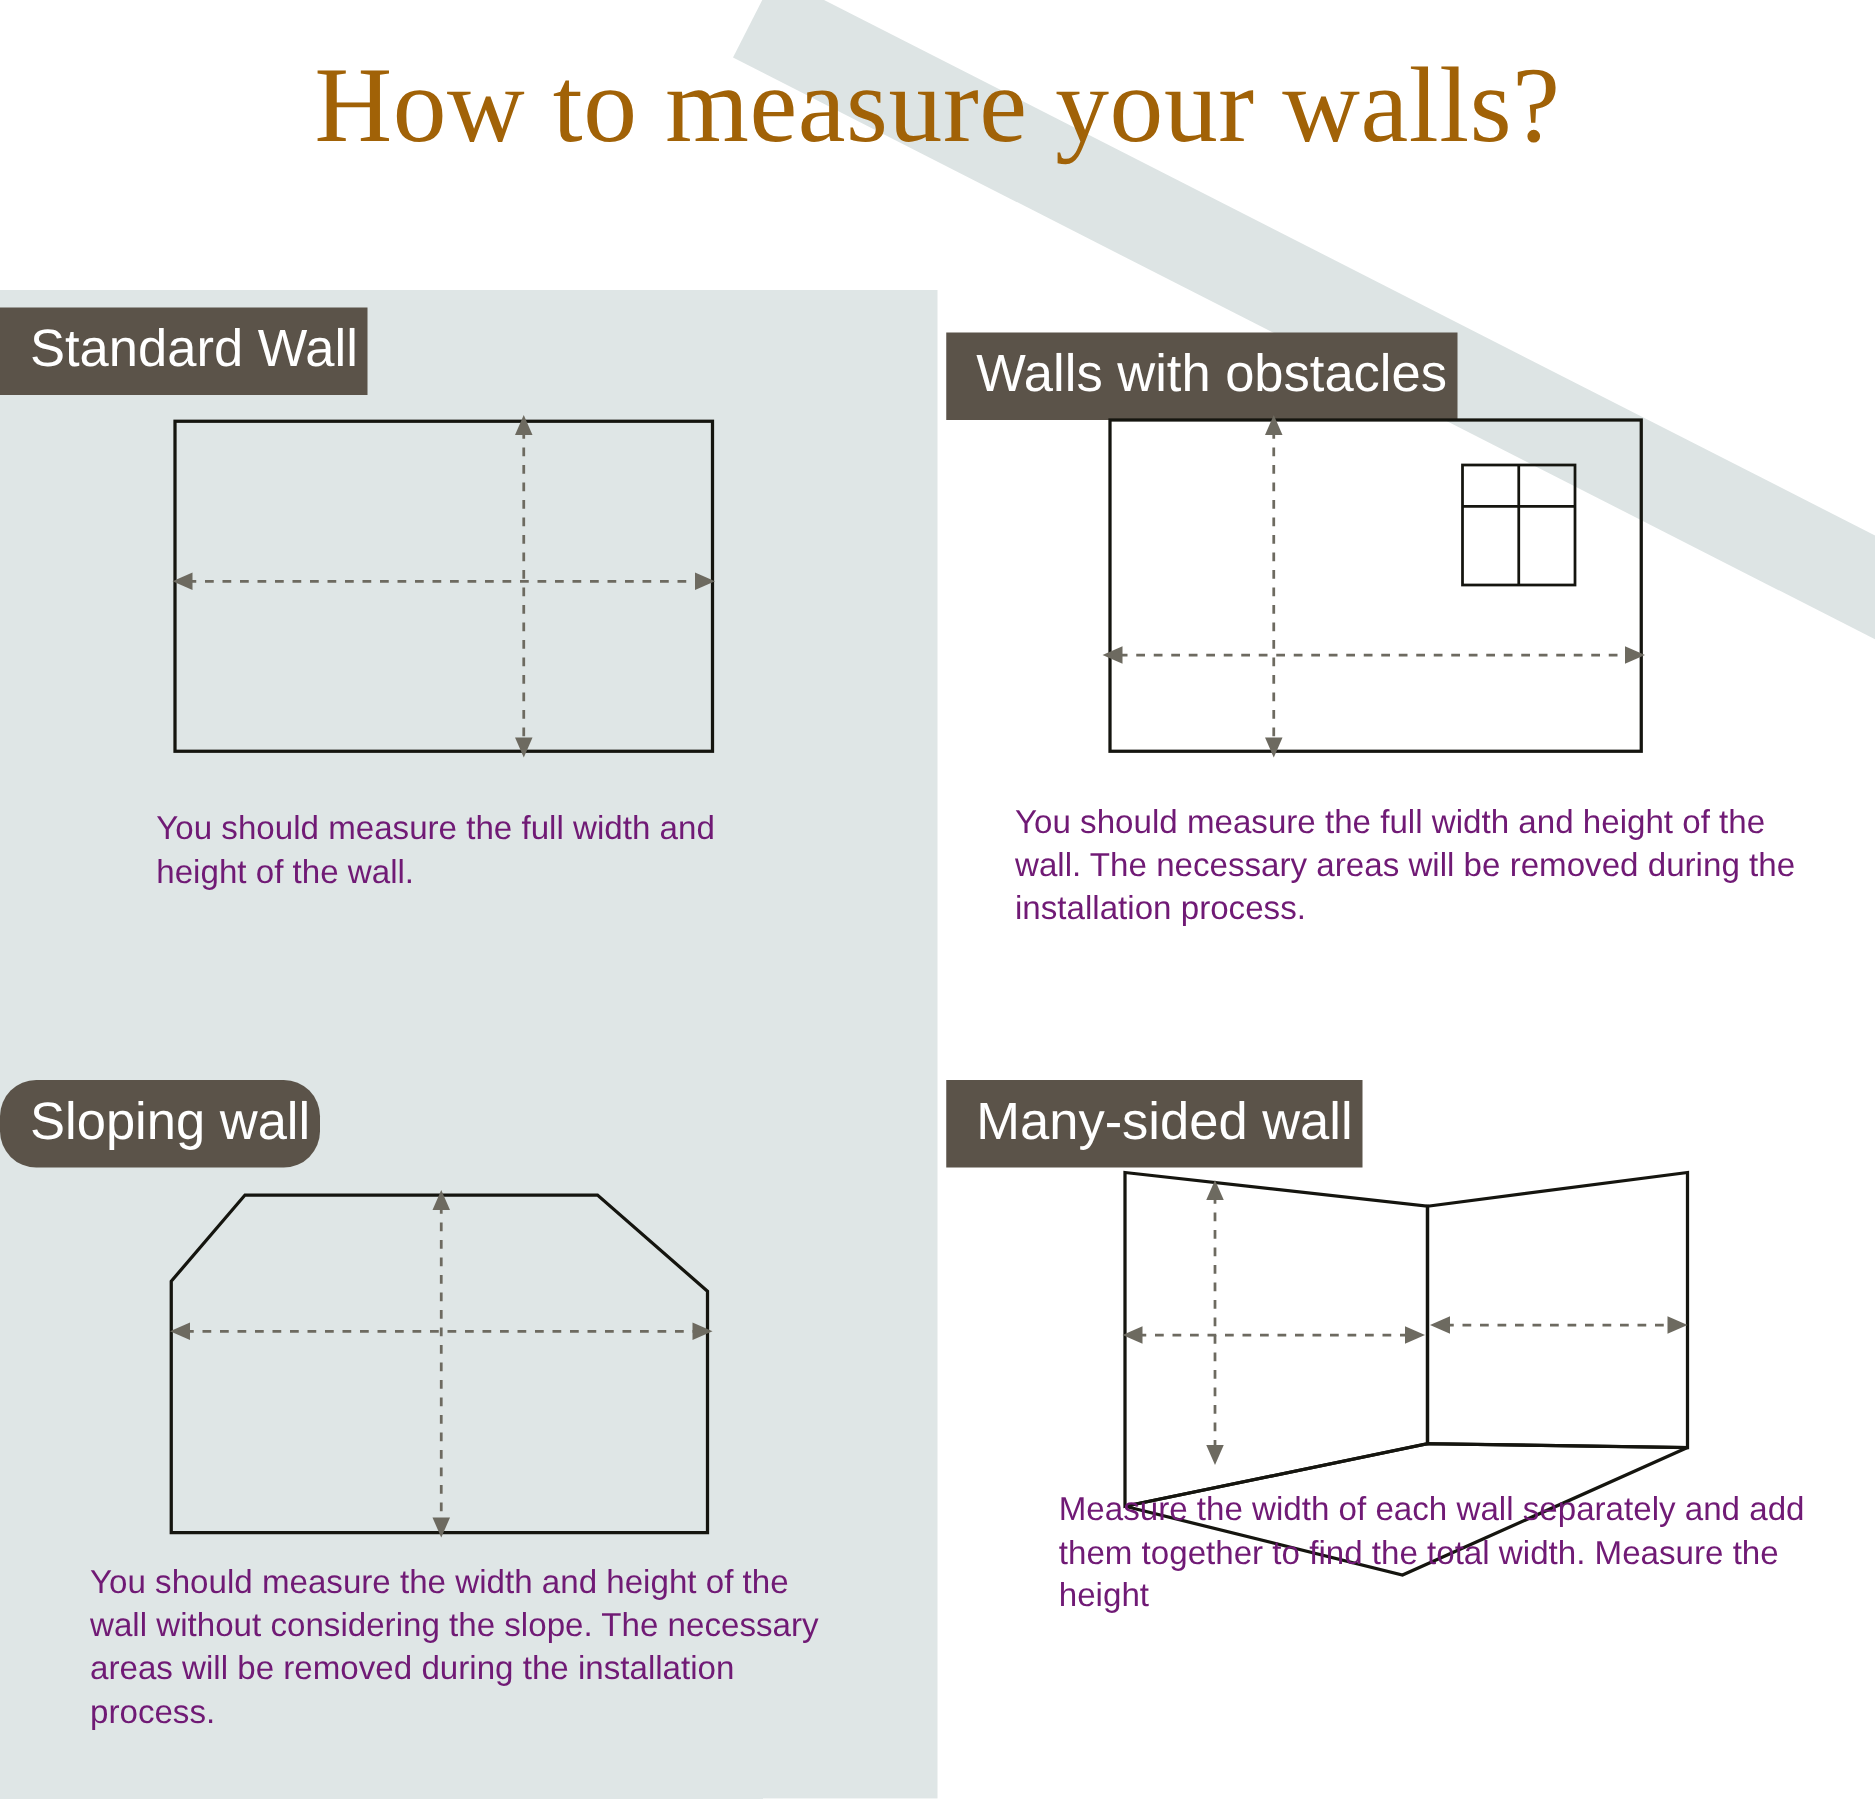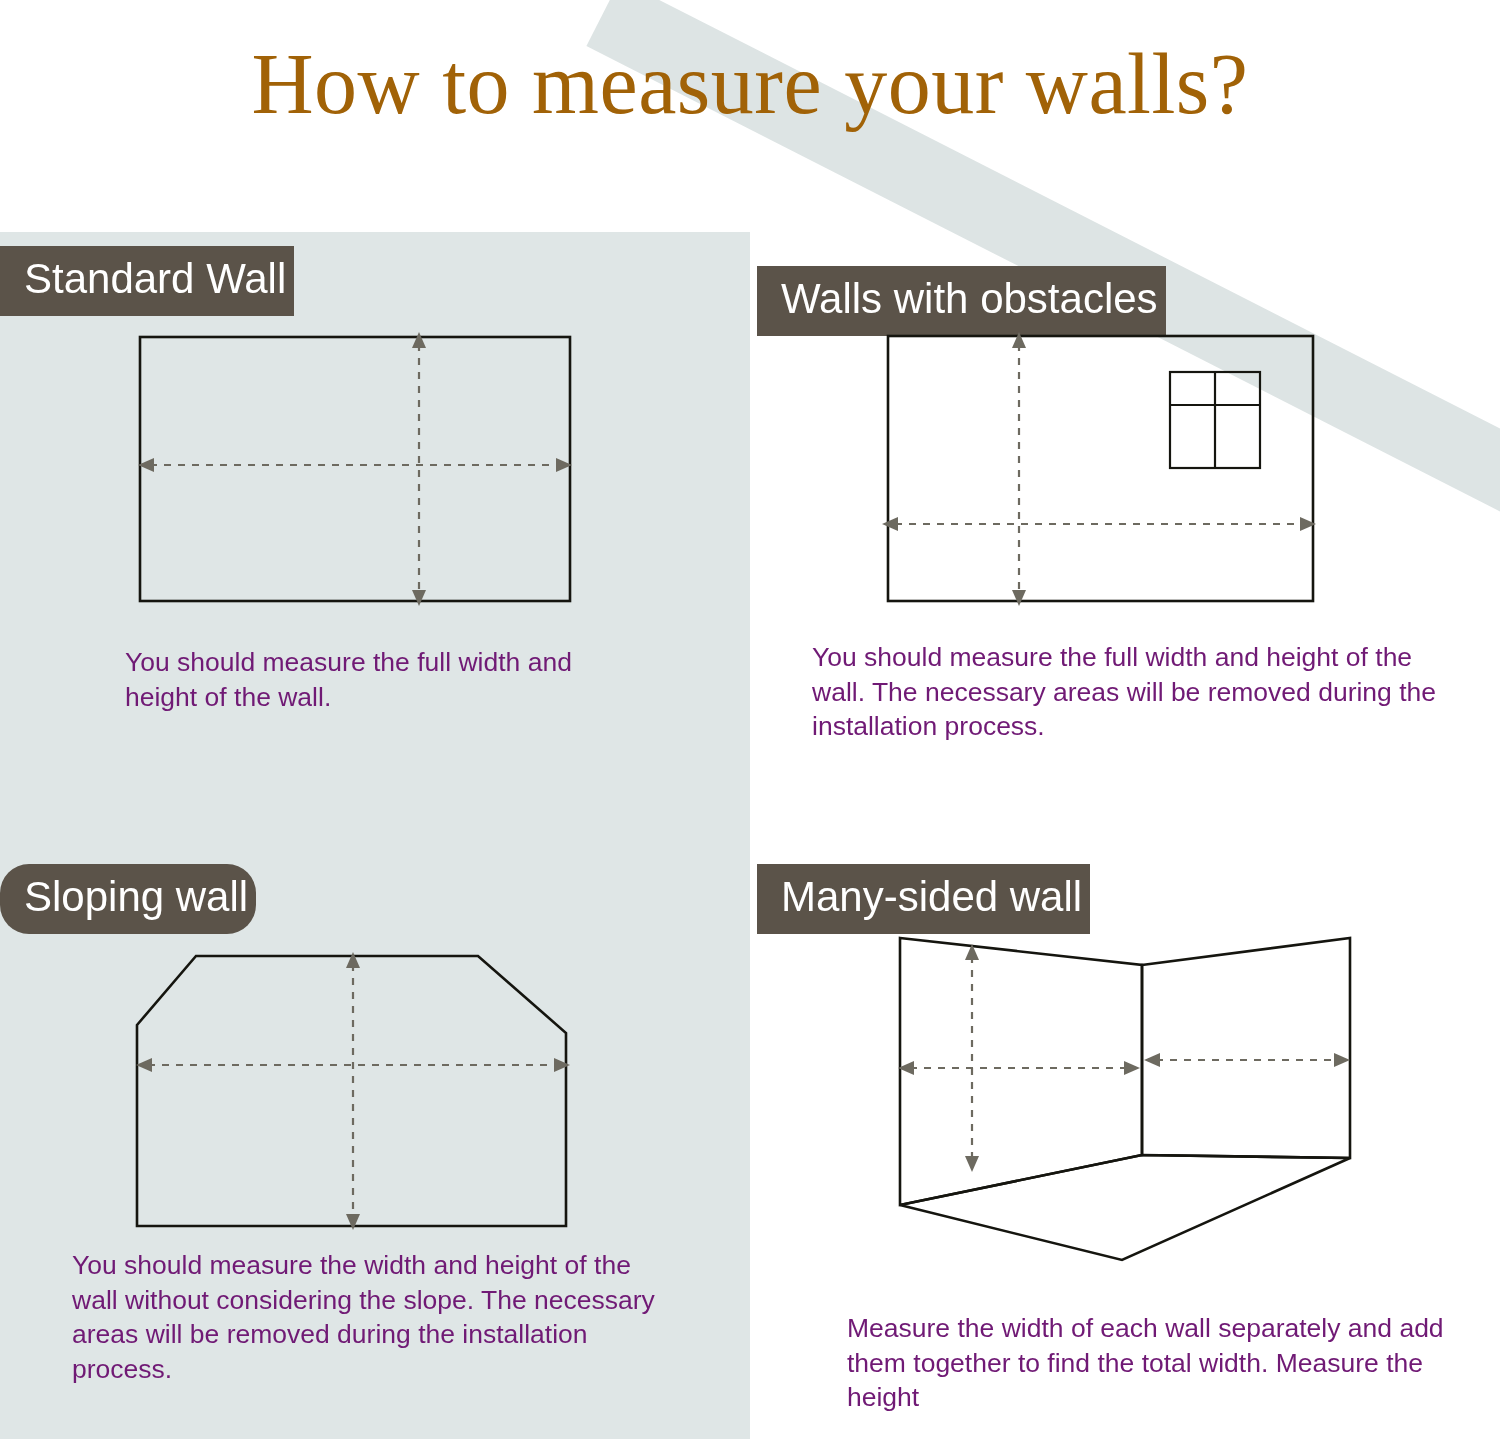--- a/index.html
+++ b/index.html
@@ -151,15 +151,15 @@
 
     <line class="dim" x1="160" y1="148" x2="378" y2="148"></line>
     <polygon class="arrow" points="148,148 164,141 164,155"></polygon>
     <polygon class="arrow" points="390,148 374,141 374,155"></polygon>
 
     <line class="dim" x1="406" y1="140" x2="588" y2="140"></line>
     <polygon class="arrow" points="394,140 410,133 410,147"></polygon>
     <polygon class="arrow" points="600,140 584,133 584,147"></polygon>
   </svg>
 
-  <div class="caption" style="left:847px; top:1311px; width:620px;">Measure the width of each wall separately and add them together to find the total width. Measure the height</div>
+  <div class="caption" style="left:847px; top:1190px; width:620px;">Measure the width of each wall separately and add them together to find the total width. Measure the height</div>
 
 </div>
 
 </body></html>

